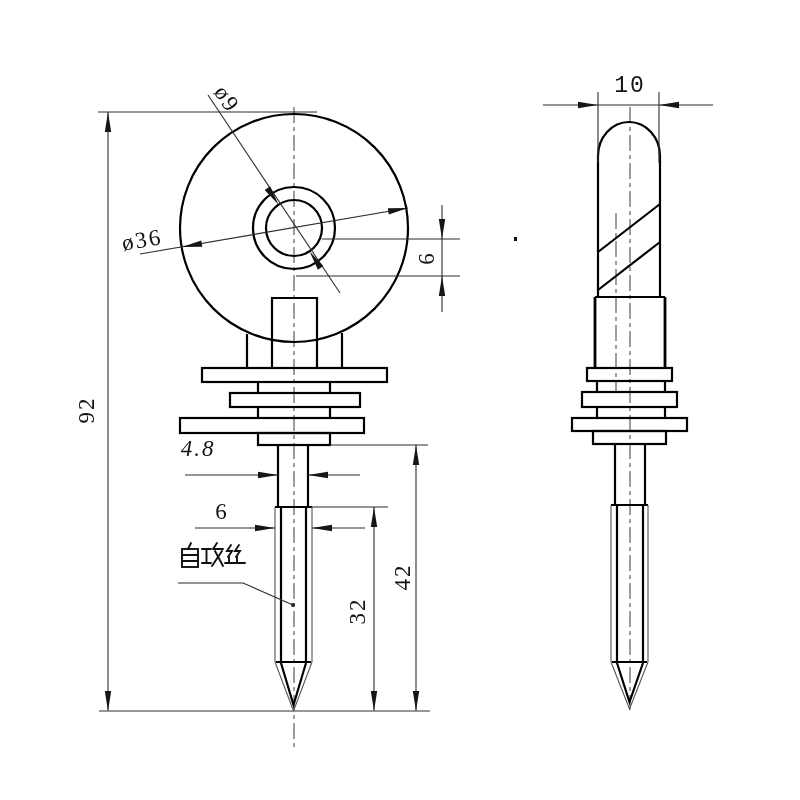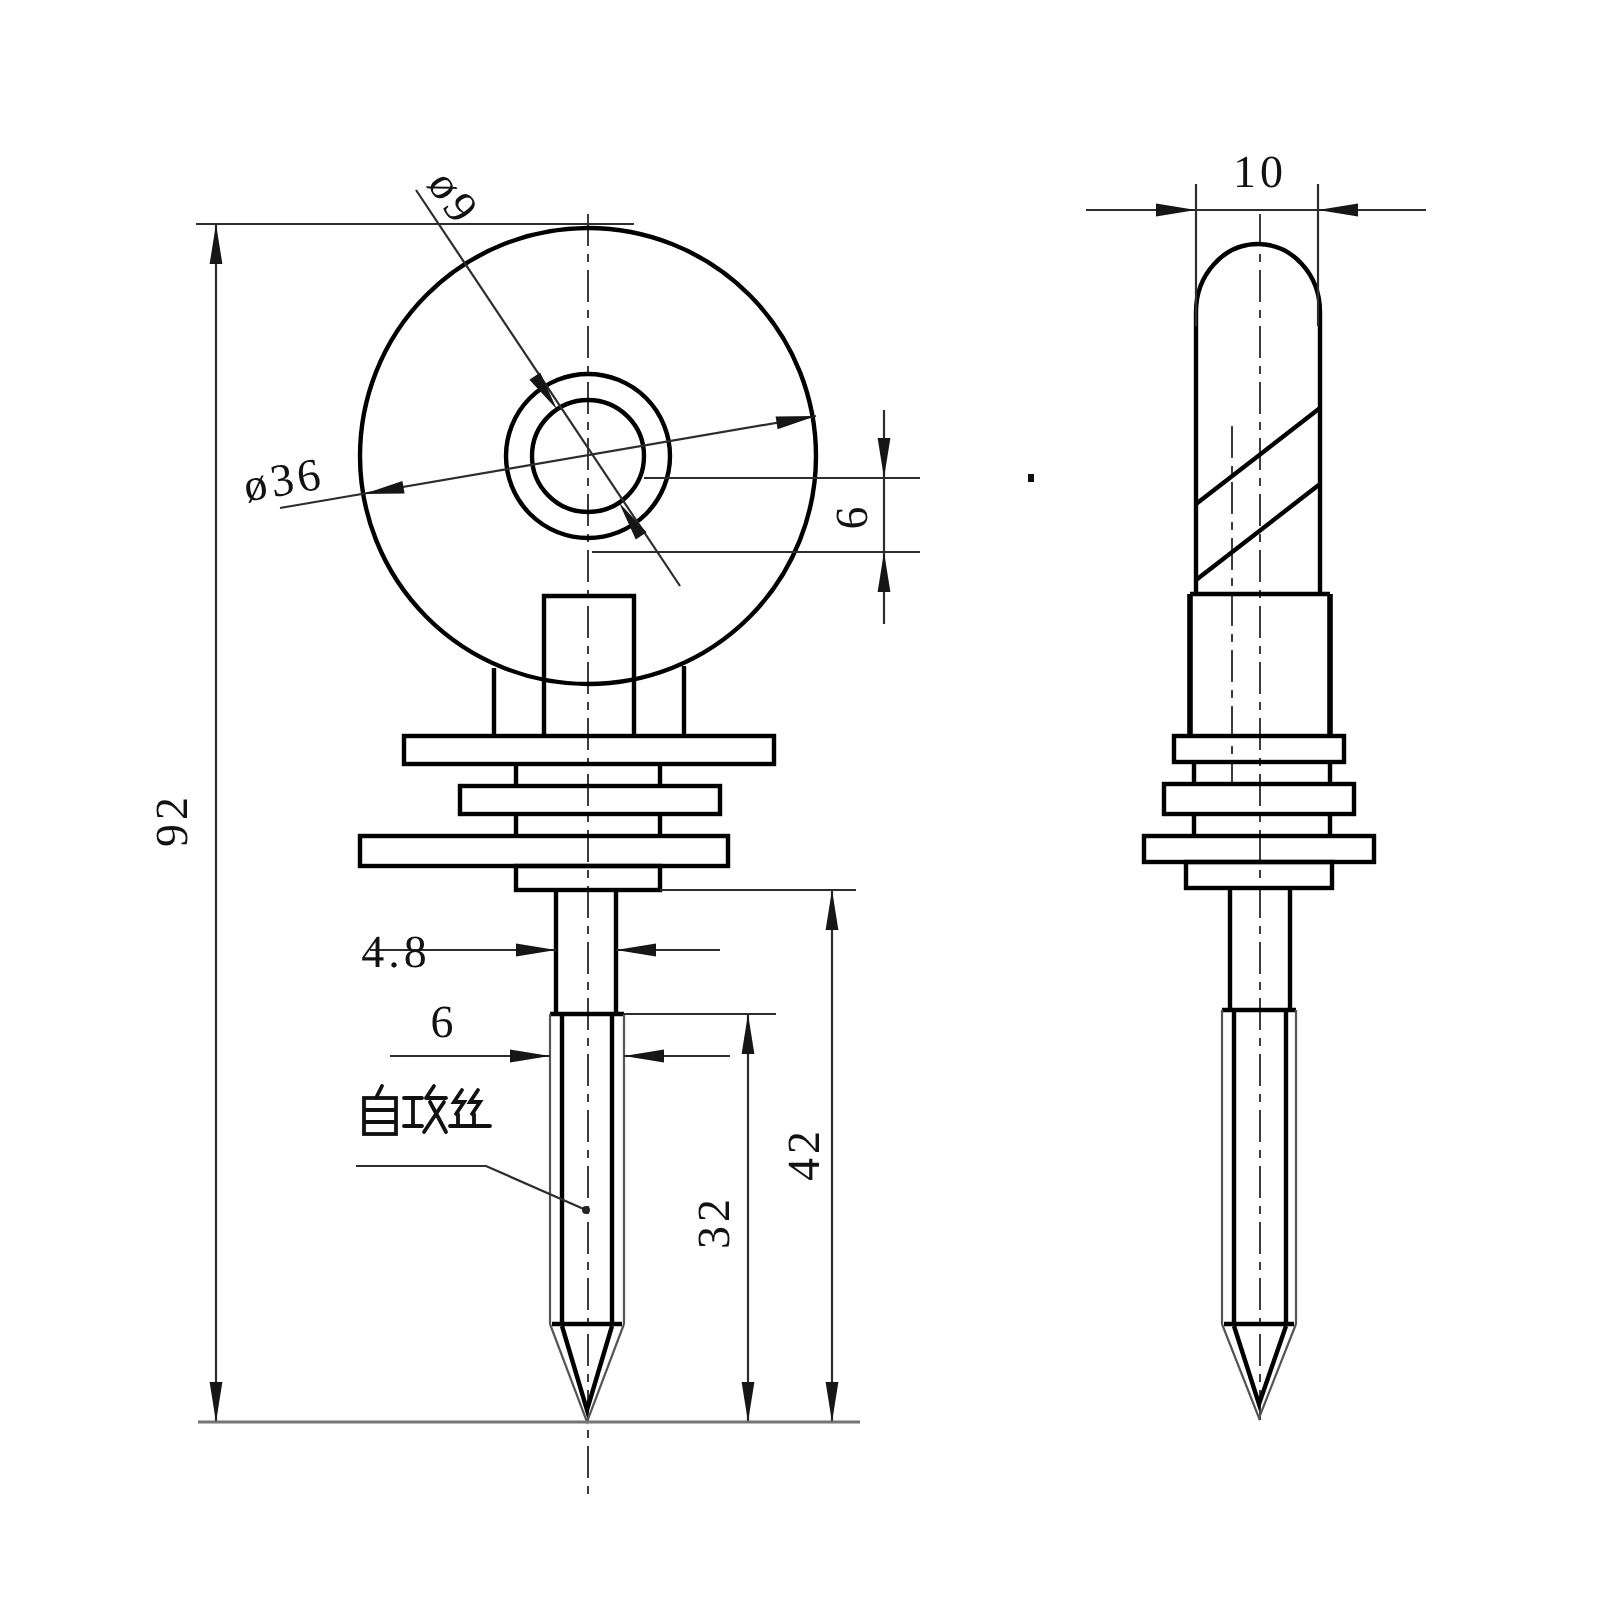--- a/index.html
+++ b/index.html
@@ -132,22 +132,22 @@
       <path d="M239,545 L235,551 L240,551 L236,557"></path>
       <path d="M229,557 V563 M237,557 V563"></path>
       <path d="M225,563 H245"></path>
     </g>
   </svg>
 
   <div class="dim rot-90" style="left:86px;top:410px;">92</div>
   <div class="dim rot-10" style="left:142px;top:240px;">ø36</div>
   <div class="dim rot56" style="left:227px;top:99px;">ø9</div>
   <div class="dim rot-90" style="left:426px;top:258px;">6</div>
-  <div class="dim" style="left:198px;top:476px;">4.8</div>
+  <div class="dim" style="left:198px;top:448px;font-style:italic;">4.8</div>
   <div class="dim" style="left:222px;top:511px;">6</div>
   <div class="dim rot-90" style="left:357px;top:611px;">32</div>
   <div class="dim rot-90" style="left:402px;top:577px;">42</div>
-  <div class="dim" style="left:630px;top:86px;">10</div>
+  <div class="dim" style="left:630px;top:86px;font-family:Liberation Mono, monospace;">10</div>
 
   <span class="cjk-hidden">自攻丝</span>
 
   <div class="stray"></div>
 </div>
 
 </body></html>

